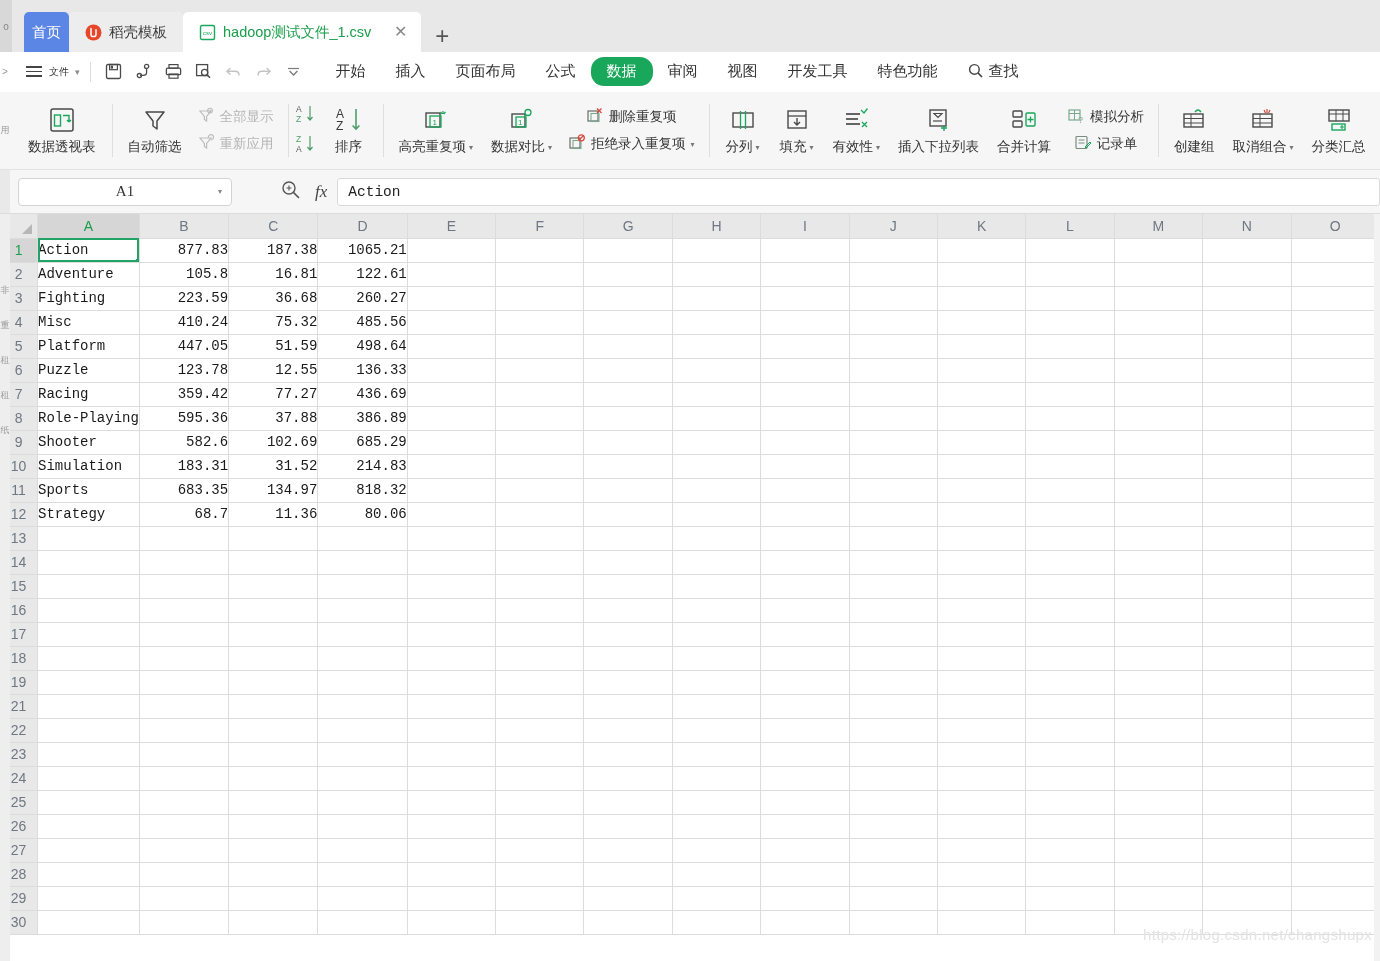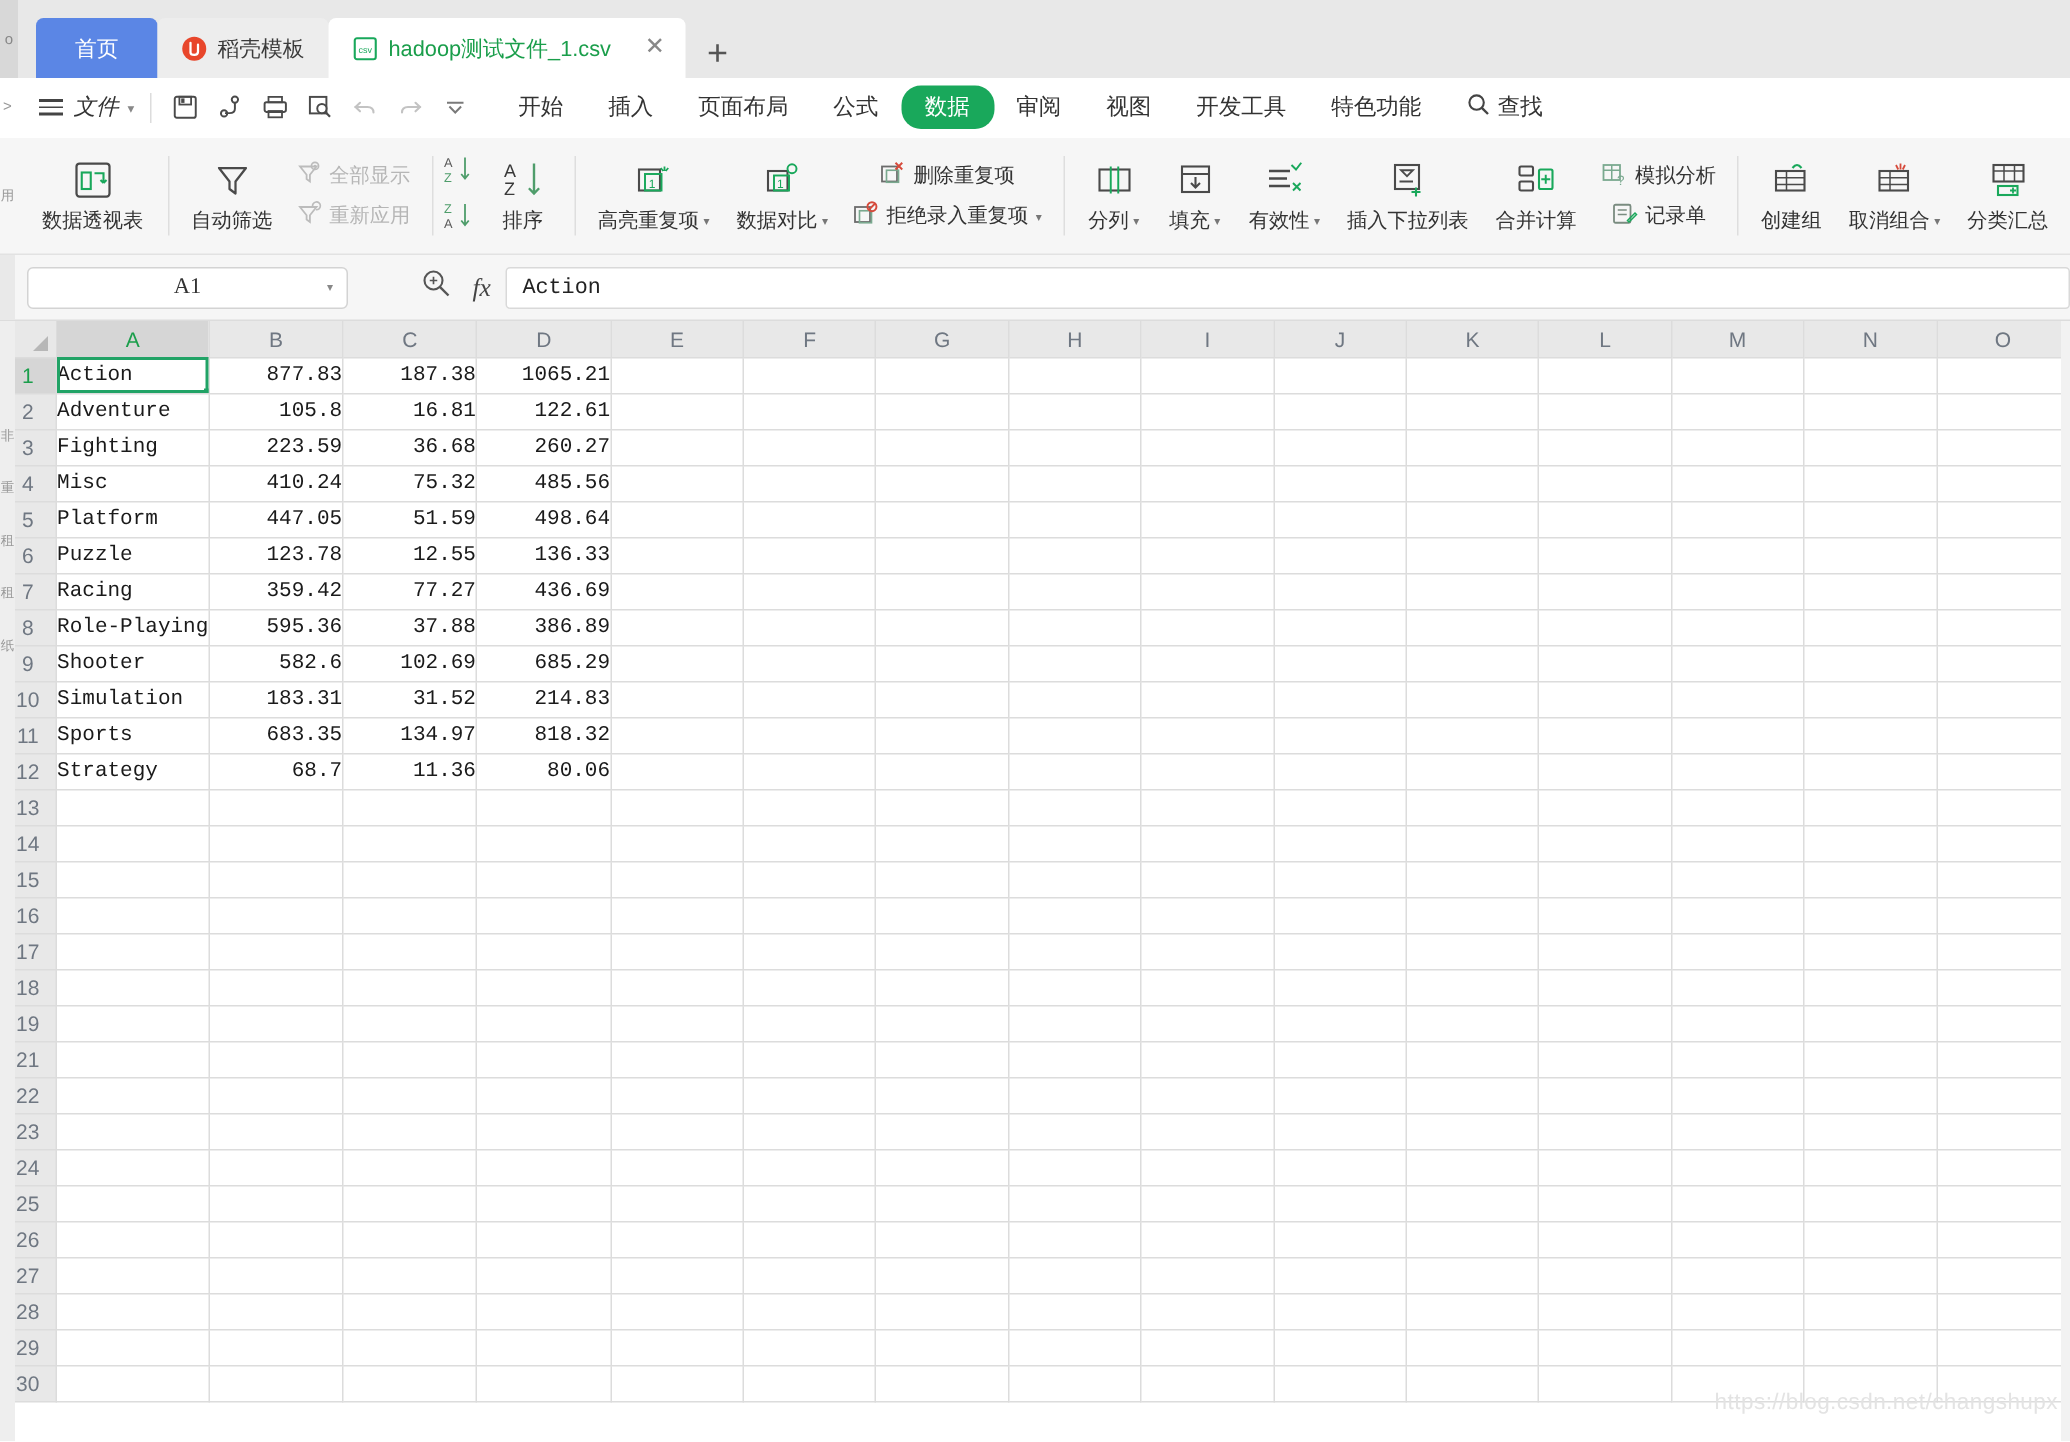--- a/index.html
+++ b/index.html
@@ -32,21 +32,21 @@
     padding: 0 16px;
     font-size: 14.5px;
     border-radius: 5px 5px 0 0;
     position: relative;
     cursor: default;
     white-space: nowrap;
   }
   .tab.home {
     background: #5b86e5;
     color: #ffffff;
-    padding: 0 26px;
+    padding: 0 8px;
     margin-left: 6px;
   }
   .tab.tpl { background: #ededed; color: #3a3a3a; }
   .tab.active { background: #ffffff; color: #1a9e4b; padding-right: 50px; }
   .tab-icon { margin-right: 7px; display: inline-flex; align-items: center; }
   .tab-close {
     position: absolute; right: 14px; top: 50%; transform: translateY(-50%);
     font-size: 16px; color: #888; line-height: 1;
   }
   .tab-new {
@@ -63,21 +63,21 @@
     border-bottom: 1px solid #fff;
     position: relative;
   }
   .sidestrip-top {
     position: absolute; left: 0; top: 0; width: 10px; height: 100%;
     color: #999; font-size: 10px;
     display: flex; align-items: center; justify-content: center;
   }
   .hamb { display: flex; flex-direction: column; gap: 3px; margin: 0 7px 0 14px; }
   .hamb span { display: block; width: 16px; height: 1.6px; background: #444; }
-  .menu-file { font-size: 15px; color: #333; font-style: italic; }
+  .menu-file { font-size: 10px; color: #333; }
   .chev { font-size: 9px; color: #888; margin-left: 6px; }
   .vdiv { width: 1px; height: 20px; background: #dcdcdc; margin: 0 10px; }
   .qat { display: flex; align-items: center; gap: 4px; }
   .qat-btn {
     width: 26px; height: 26px;
     display: flex; align-items: center; justify-content: center;
   }
   .menu-items { display: flex; align-items: center; margin-left: 14px; gap: 0px; }
   .menu-item {
     font-size: 15px; color: #333;

